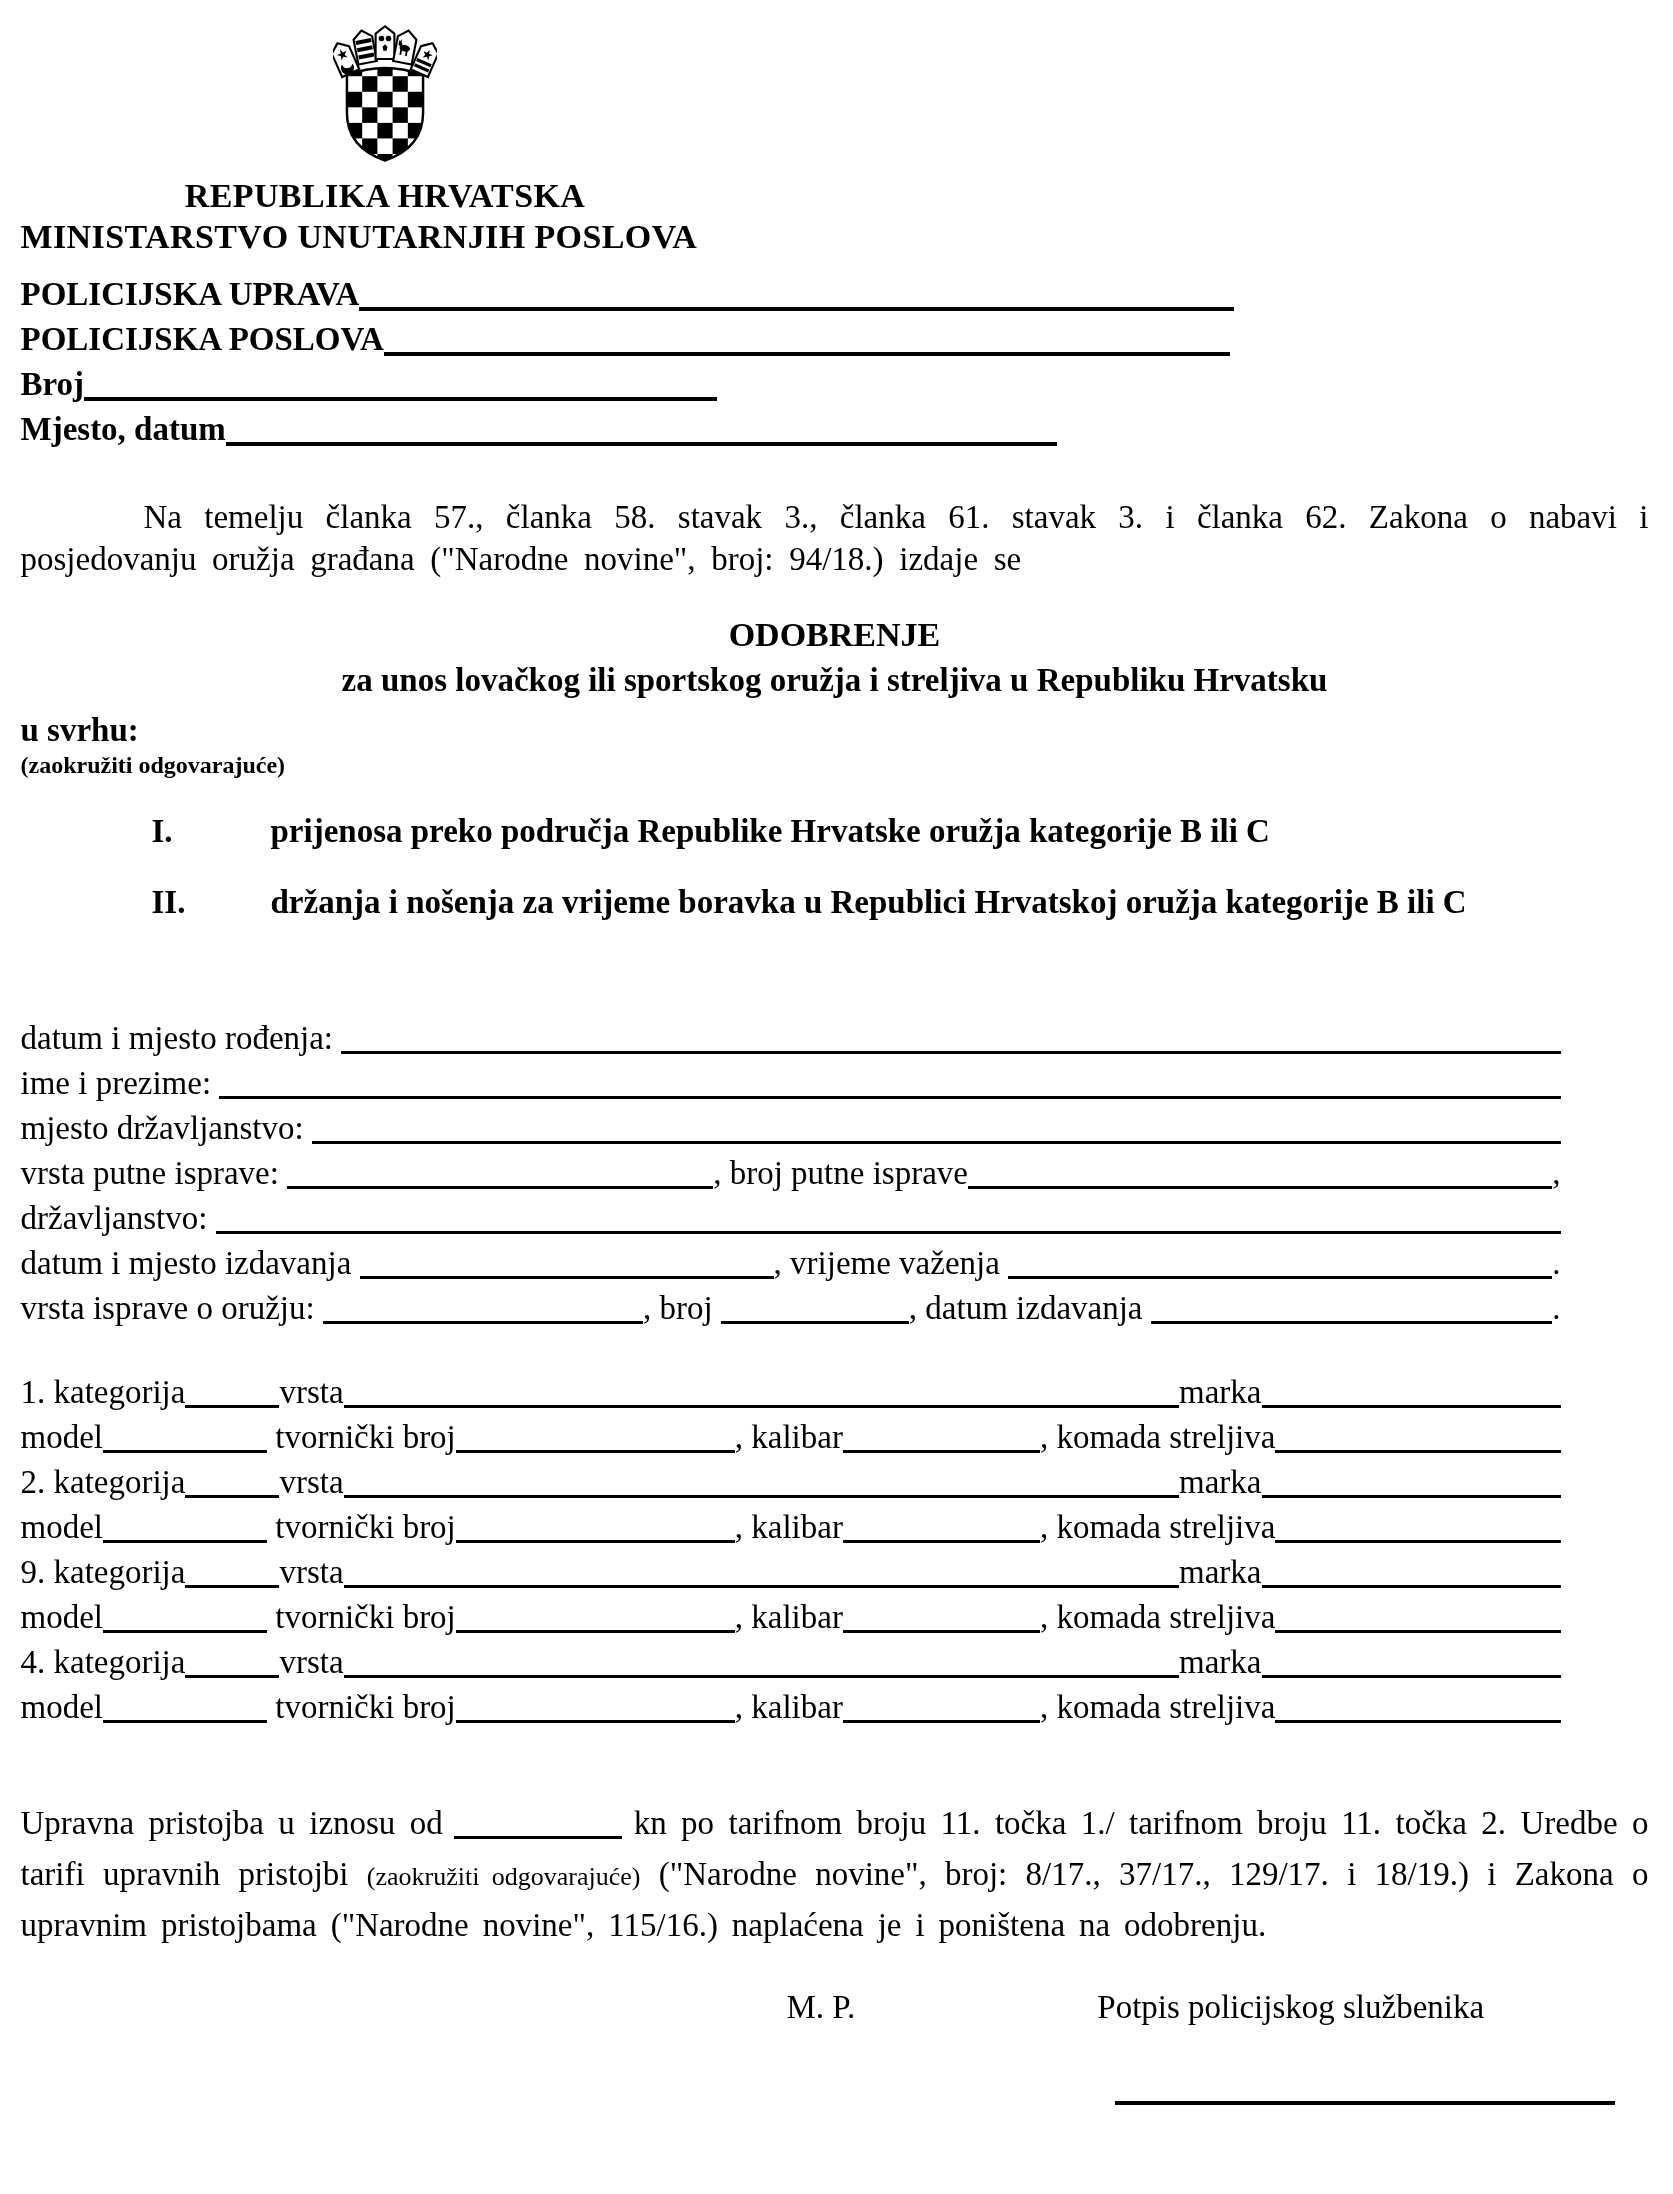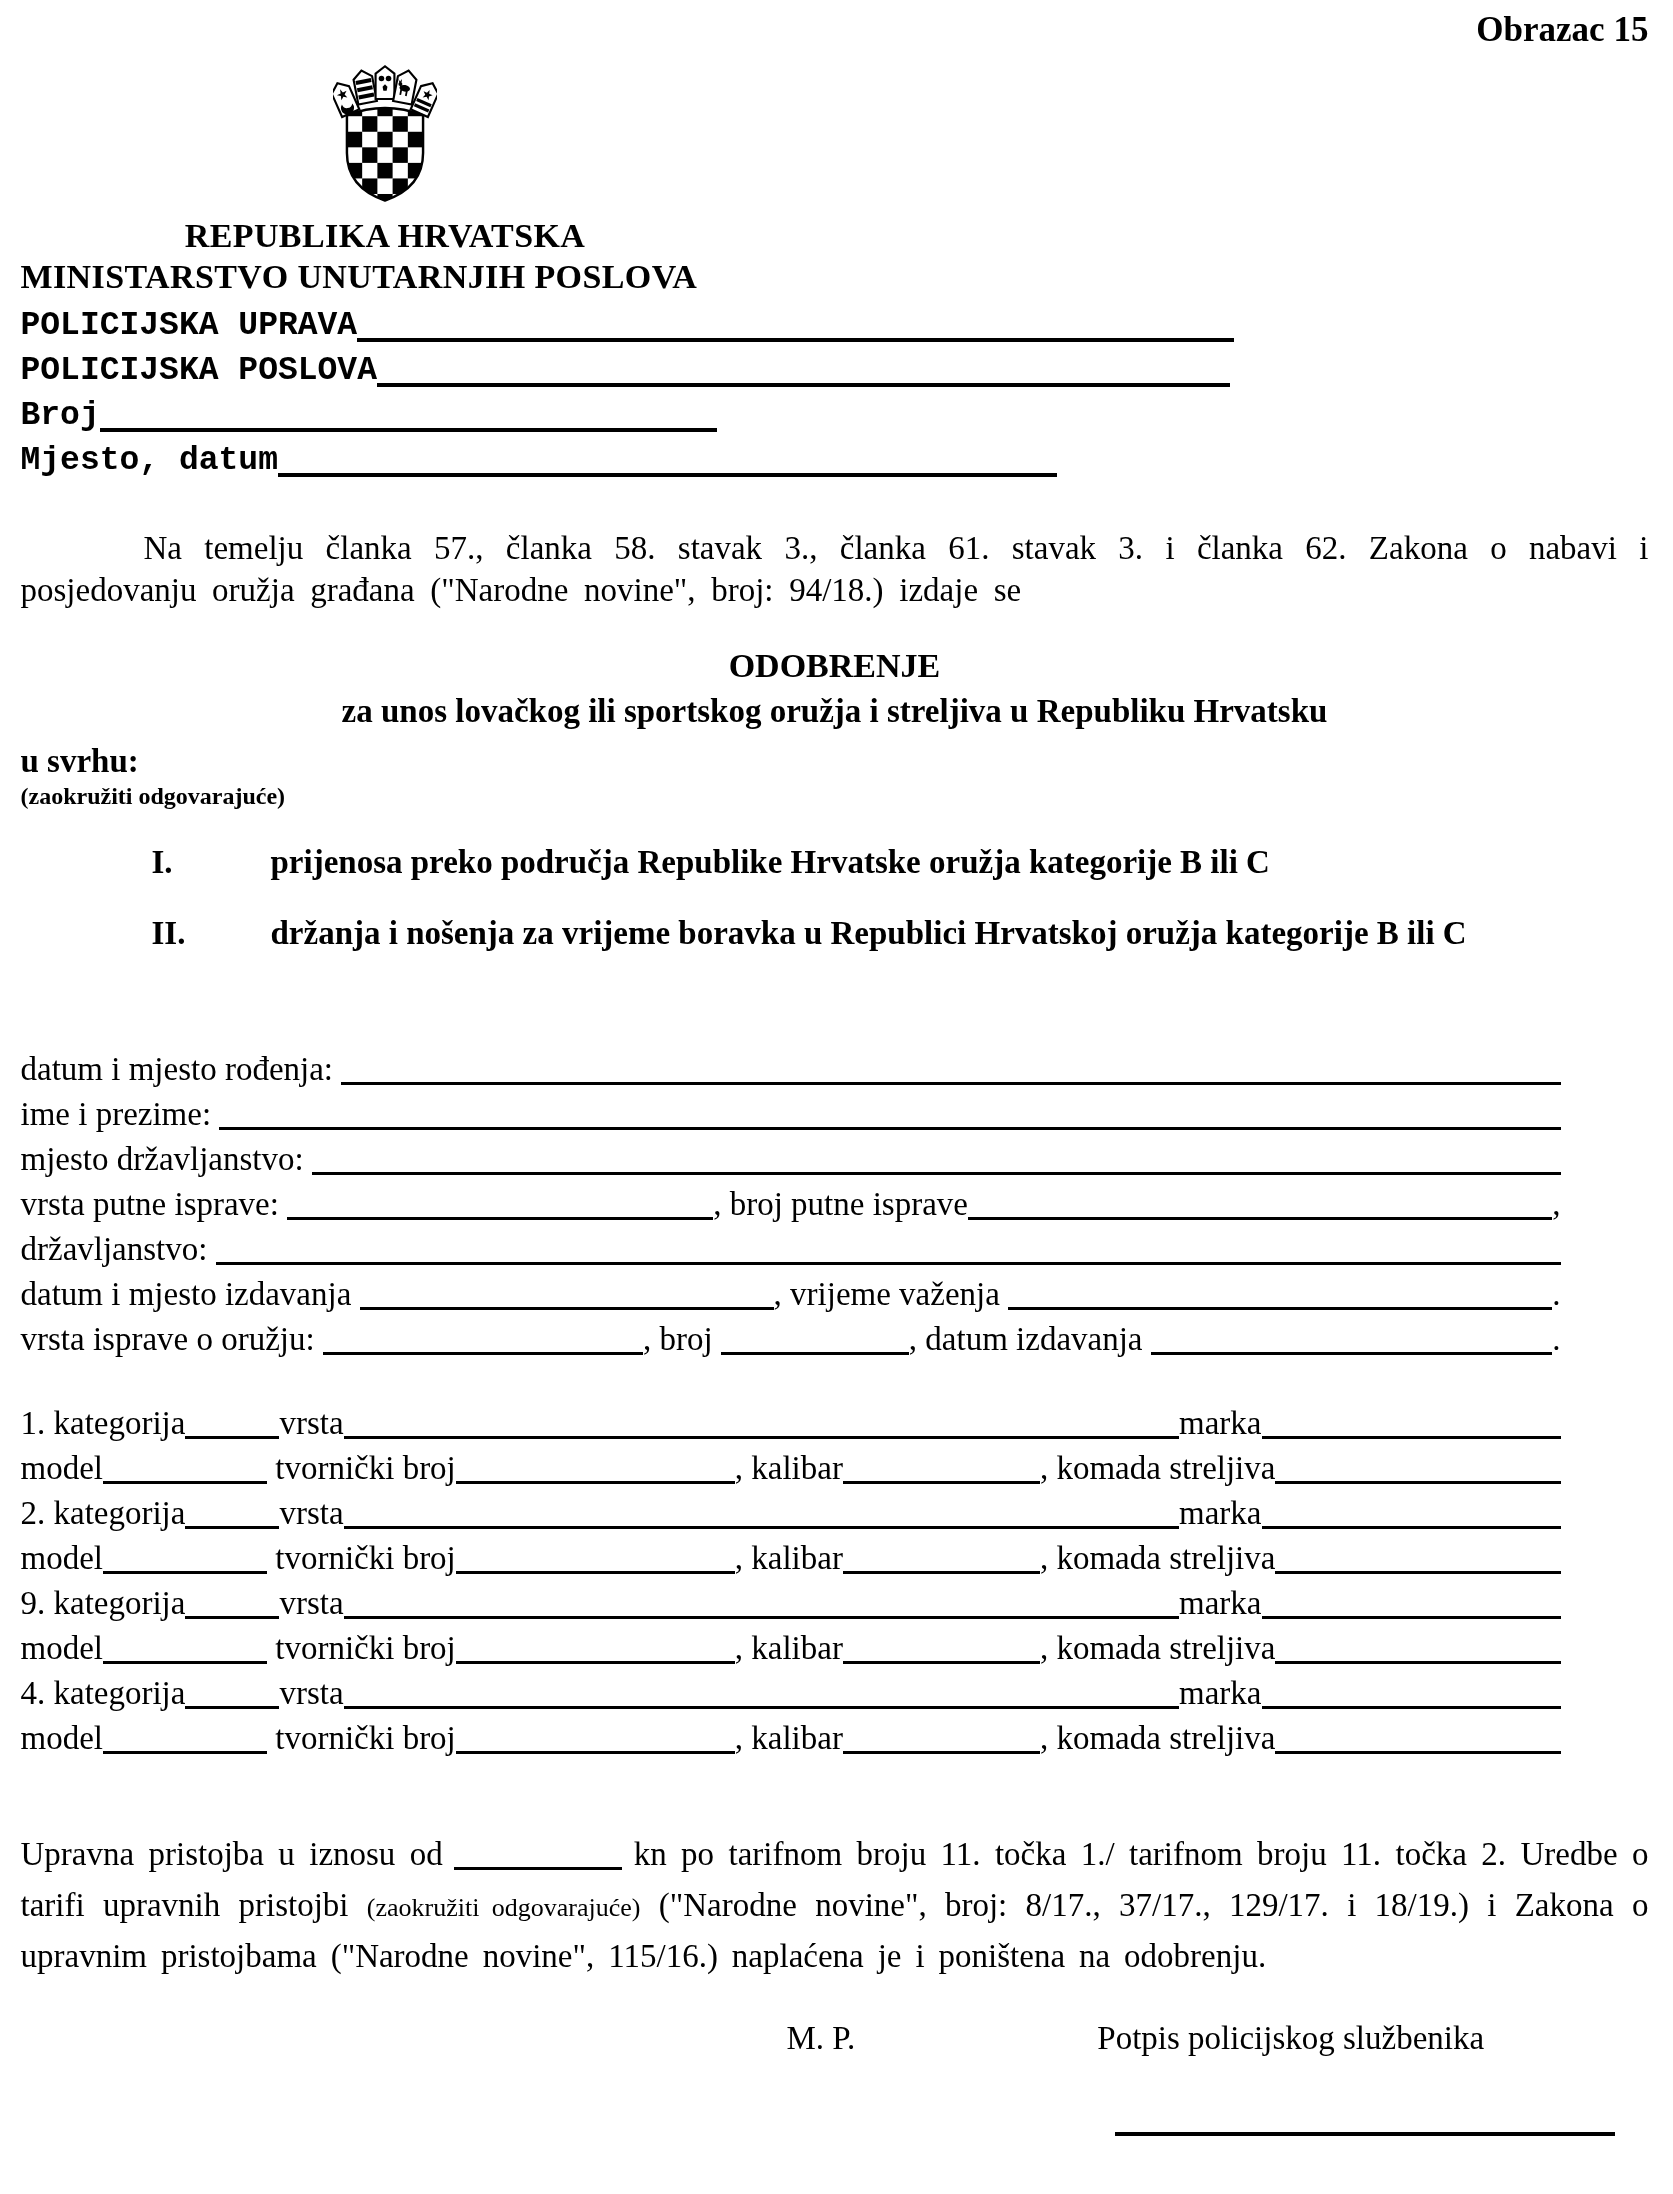--- a/index.html
+++ b/index.html
@@ -17,21 +17,21 @@
   
   .form-number { text-align: right; font-weight: bold; font-size: 35px; }
 
   
   .arms-block { width: 729px; margin-top: 13px; text-align: center; }
   .coa-svg { display: block; margin: 0 auto; width: 104px; height: 149px; }
   .country  { font-weight: bold; font-size: 34px; margin-top: 4.9px; letter-spacing: 0.4px; }
   .ministry { font-weight: bold; font-size: 34px; margin-top: 3.3px; text-align: left; letter-spacing: 0.4px; }
 
   
-  .hrows { margin-top: 3px; font-family: Liberation Mono, monospace; }
+  .hrows { margin-top: 12px; }
   .hrow { display: flex; align-items: flex-end; height: 45px; }
   .hrow .lab { font-weight: bold; white-space: pre; }
   .hrow .fl { flex: 1; border-bottom: 4.9px solid #000; margin-bottom: 1.6px; }
   .hrow.w-uprava { width: 1213px; }
   .hrow.w-postaja { width: 1209px; }
   .hrow.w-broj { width: 696px; }
   .hrow.w-mjesto { width: 1036px; }
 
   
   .intro {
@@ -81,21 +81,20 @@
   .sig-row { display: flex; margin-top: 38px; }
   .mp { margin-left: 766px; }
   .potpis { margin-left: 242px; }
   .sig-line { margin-top: 75px; margin-left: 1094px; width: 500px; border-top: 4.1px solid #000; }
 </style>
 </head>
 <body>
 
 <div class="page">
 
-  <div class="form-number">Obrazac 15</div>
 
   <div class="arms-block">
     <svg class="coa-svg" viewBox="0 0 127 182" xmlns="http://www.w3.org/2000/svg">
 
       <g stroke="#000" stroke-width="2.6" fill="#fff">
         <g transform="translate(2,23) rotate(-24 11.5 20)">
           <path d="M0,9 L11.5,0 L23,9 L23,40 L0,40 Z"></path>
           <path fill="#000" stroke="none" d="M11.5,8 L13,13 L18,13 L14,16 L15.5,21 L11.5,18 L7.5,21 L9,16 L5,13 L10,13 Z"></path>
           <path fill="#000" stroke="none" d="M6,26 a6.5,6.5 0 0 0 12,4 a8,8 0 1 1 -12,-4 Z"></path>
         </g>

